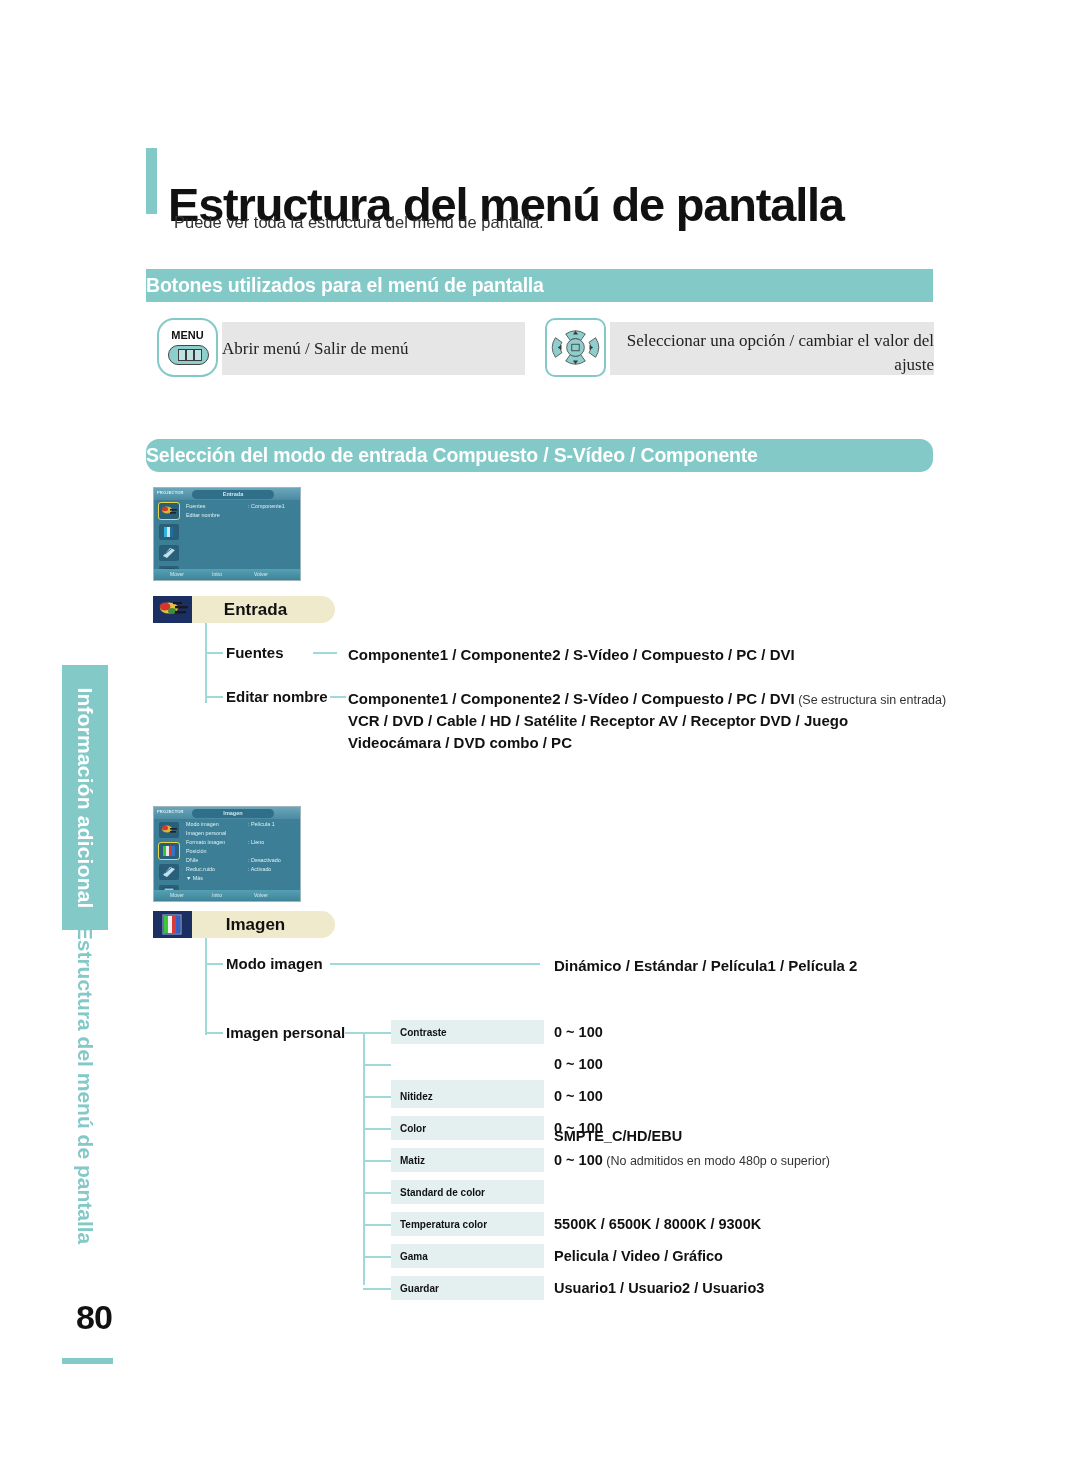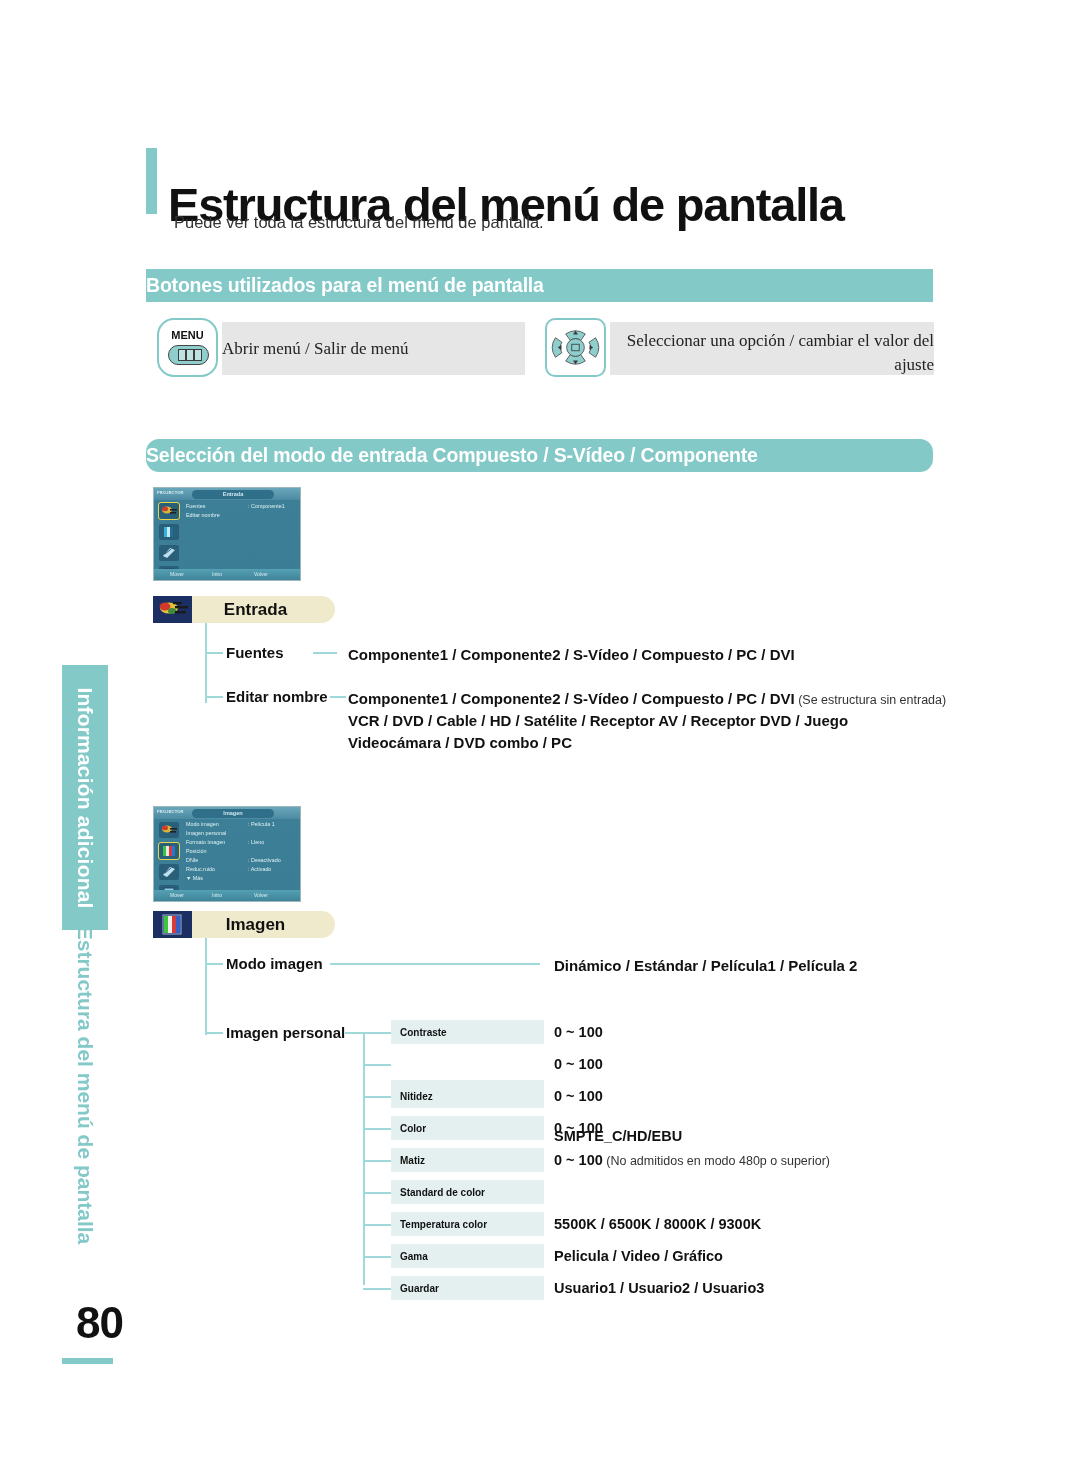--- a/index.html
+++ b/index.html
@@ -52,21 +52,21 @@
     color: #82c9c8;
     font-weight: bold;
     font-size: 21px;
   }
 
   
   #page-num {
     position: absolute;
     left: 76px;
     top: 1298px;
-    font-size: 44px;
+    font-size: 34px;
     font-weight: bold;
     color: #111;
     letter-spacing: -1px;
   }
   #page-rule {
     position: absolute;
     left: 62px;
     top: 1358px;
     width: 51px;
     height: 6px;

